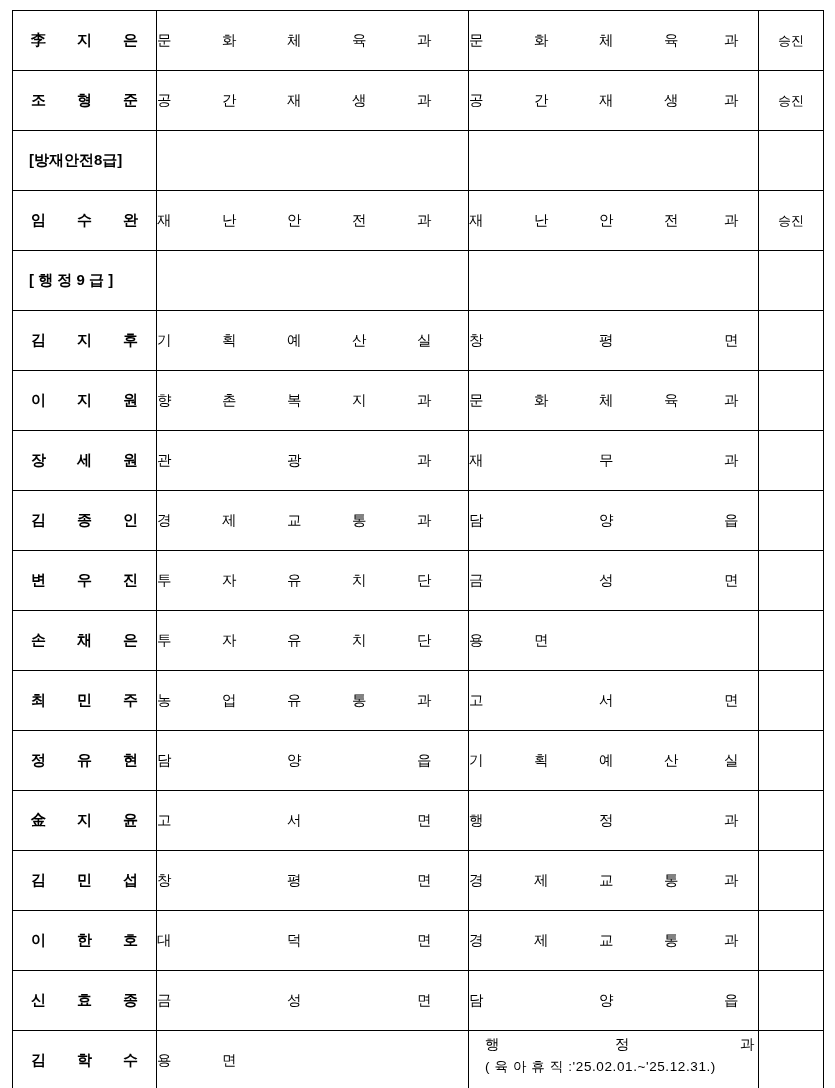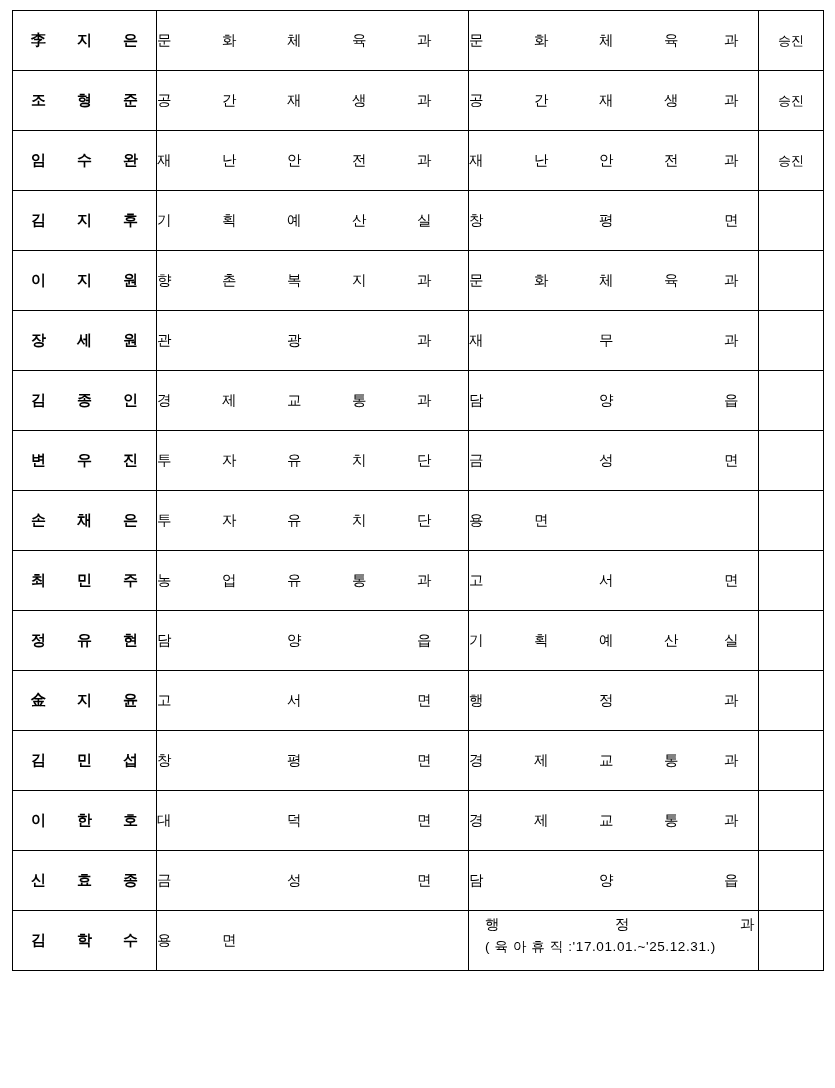--- a/index.html
+++ b/index.html
@@ -174,20 +174,30 @@
               <span class="ch" style="left: 195px;">생</span>
               <span class="ch" style="left: 255px;">과</span>
             </div>
           </td>
           <td>
             <div class="cell-inner note">승진</div>
           </td>
         </tr>
         <tr>
           <td>
+            <div class="cell-inner name group">[방재안전8급]</div>
+          </td>
+          <td></td>
+          <td></td>
+          <td>
+            <div class="cell-inner note"></div>
+          </td>
+        </tr>
+        <tr>
+          <td>
             <div class="cell-inner name">
               <span>임</span>
               <span>수</span>
               <span>완</span>
             </div>
           </td>
           <td>
             <div class="cell-inner dept steps">
               <span class="ch" style="left: 0px;">재</span>
               <span class="ch" style="left: 65px;">난</span>
@@ -200,20 +210,30 @@
             <div class="cell-inner dept steps">
               <span class="ch" style="left: 0px;">재</span>
               <span class="ch" style="left: 65px;">난</span>
               <span class="ch" style="left: 130px;">안</span>
               <span class="ch" style="left: 195px;">전</span>
               <span class="ch" style="left: 255px;">과</span>
             </div>
           </td>
           <td>
             <div class="cell-inner note">승진</div>
+          </td>
+        </tr>
+        <tr>
+          <td>
+            <div class="cell-inner name group">[ 행 정 9 급 ]</div>
+          </td>
+          <td></td>
+          <td></td>
+          <td>
+            <div class="cell-inner note"></div>
           </td>
         </tr>
         <tr>
           <td>
             <div class="cell-inner name">
               <span>김</span>
               <span>지</span>
               <span>후</span>
             </div>
           </td>
@@ -554,21 +574,21 @@
               <span class="ch" style="left: 65px;">면</span>
             </div>
           </td>
           <td>
             <div class="cell-inner dual">
               <div class="row1">
                 <span class="ch" style="left: 0px;">행</span>
                 <span class="ch" style="left: 130px;">정</span>
                 <span class="ch" style="left: 255px;">과</span>
               </div>
-              <div class="row2">( 육 아 휴 직 :'17.01.01.~'25.12.31.)</div>
+              <div class="row2">( 육 아 휴 직 :'25.02.01.~'25.12.31.)</div>
             </div>
           </td>
           <td>
             <div class="cell-inner note"></div>
           </td>
         </tr>
       </tbody>
   </table>
 </div>
 

